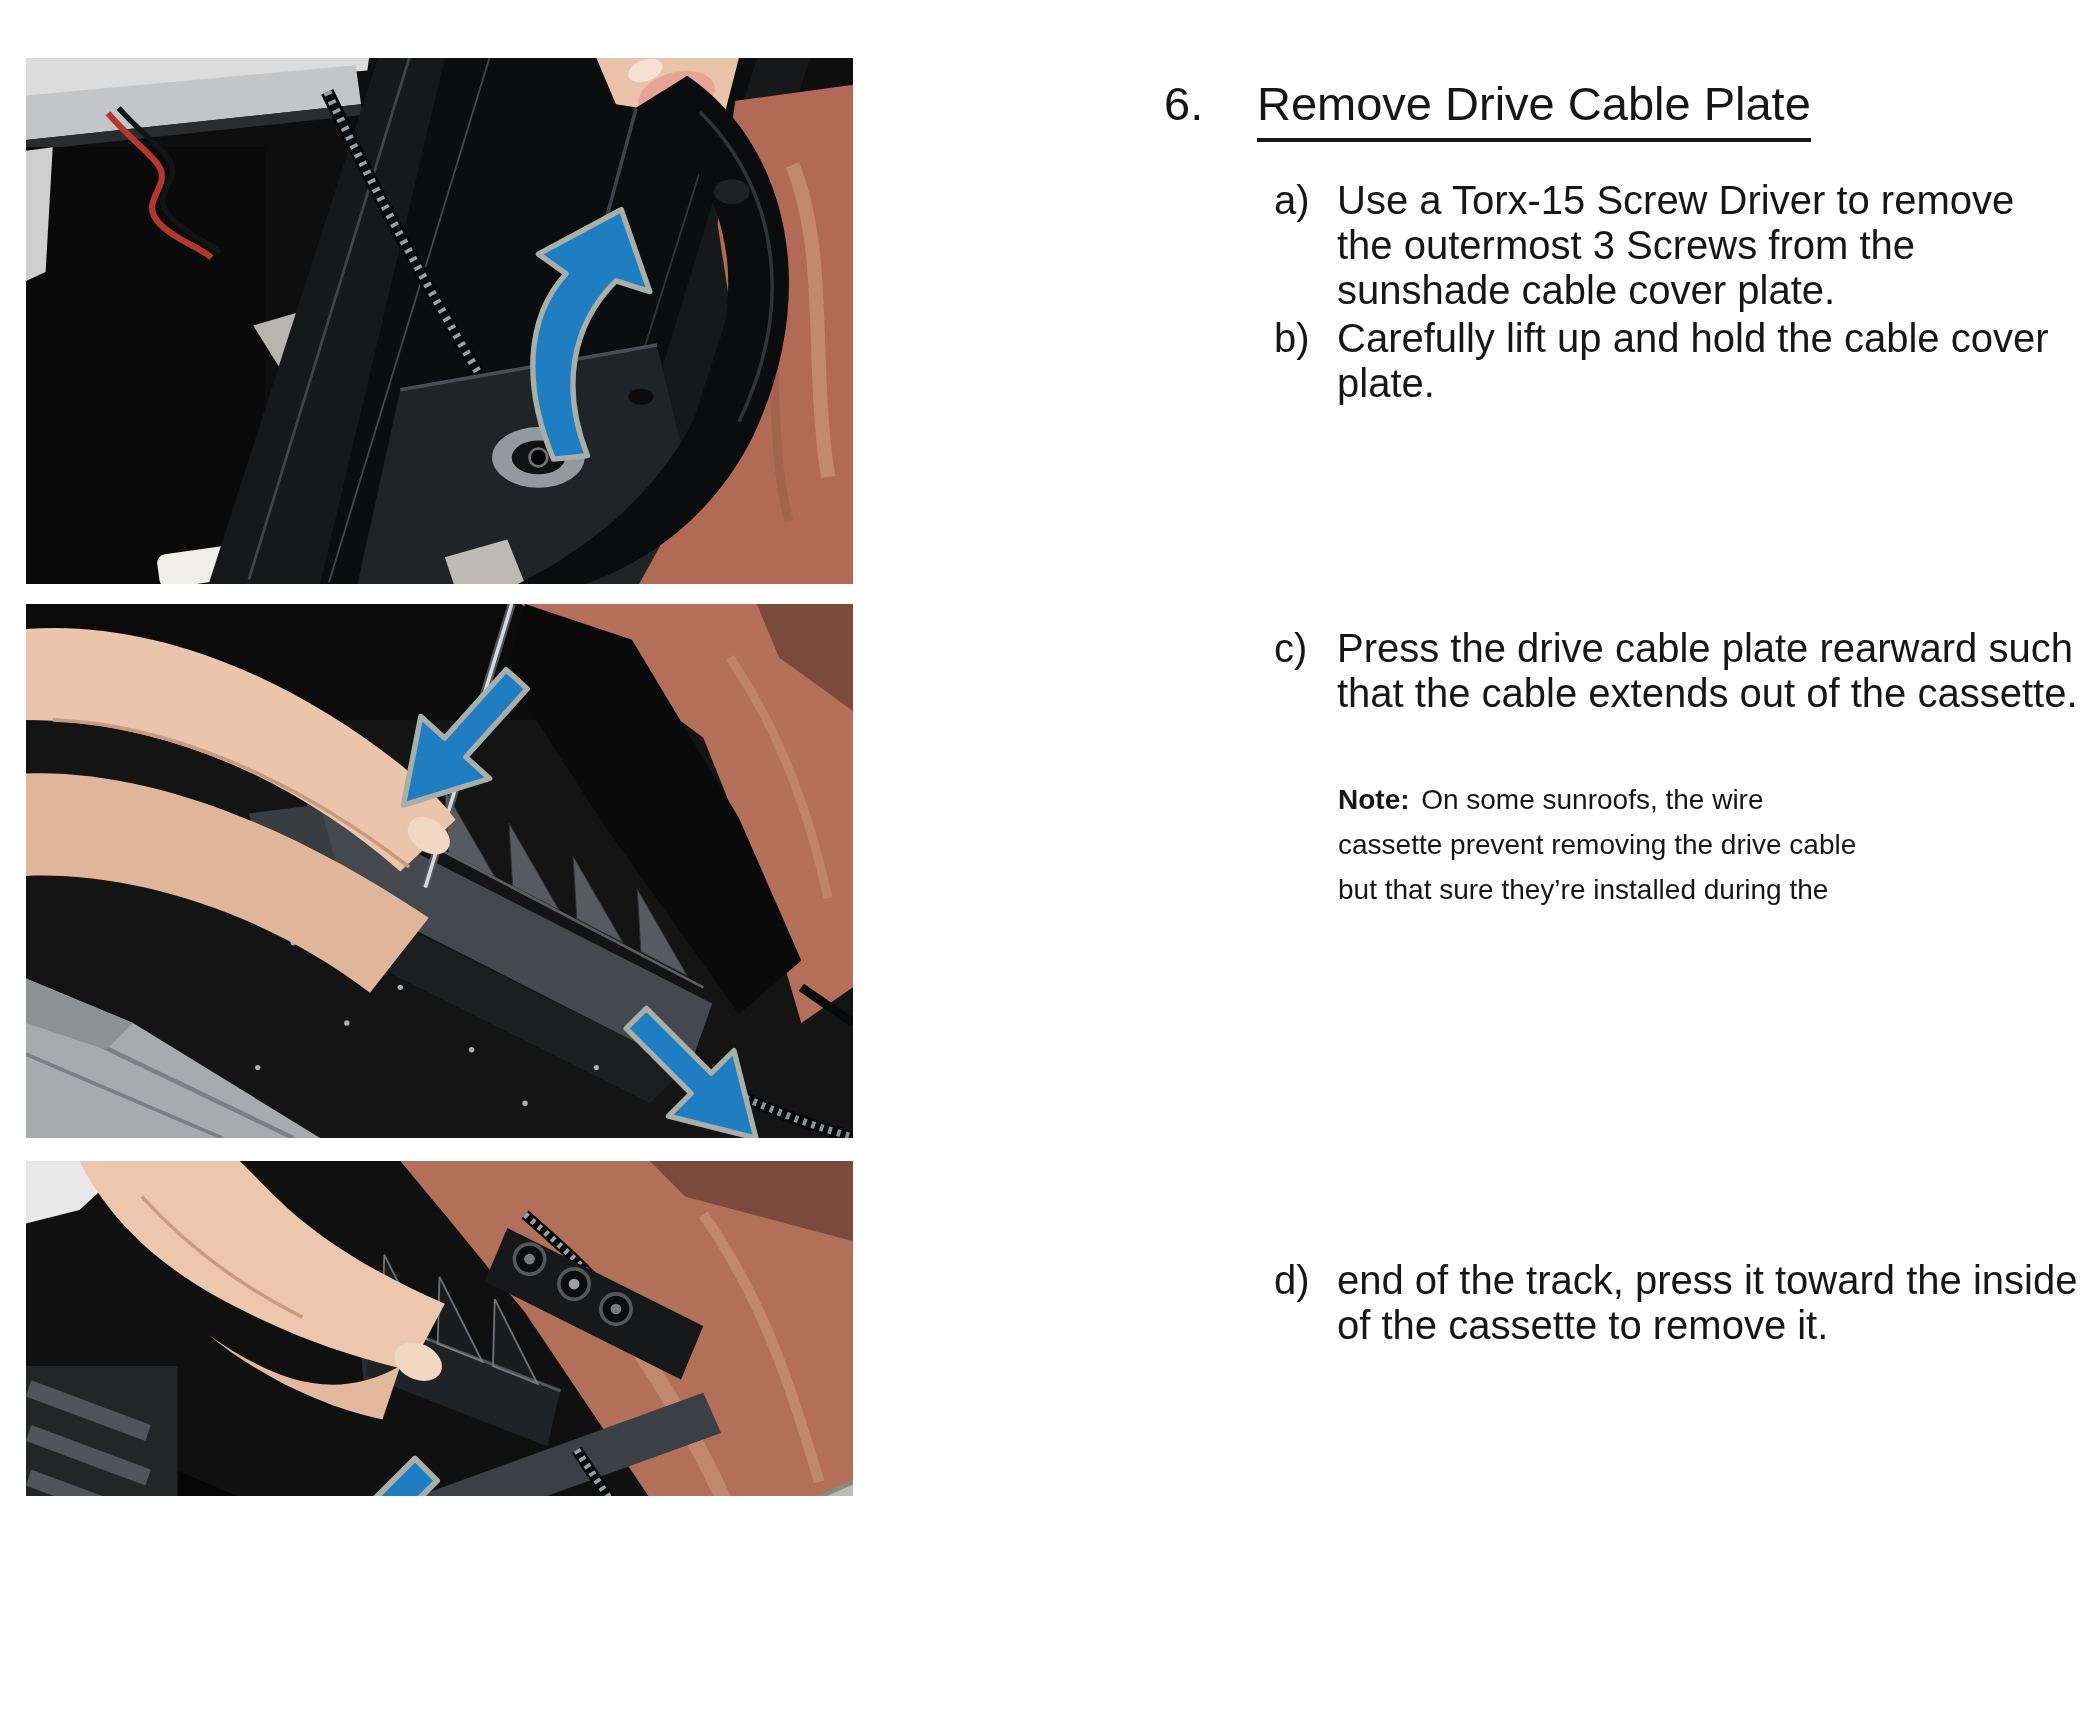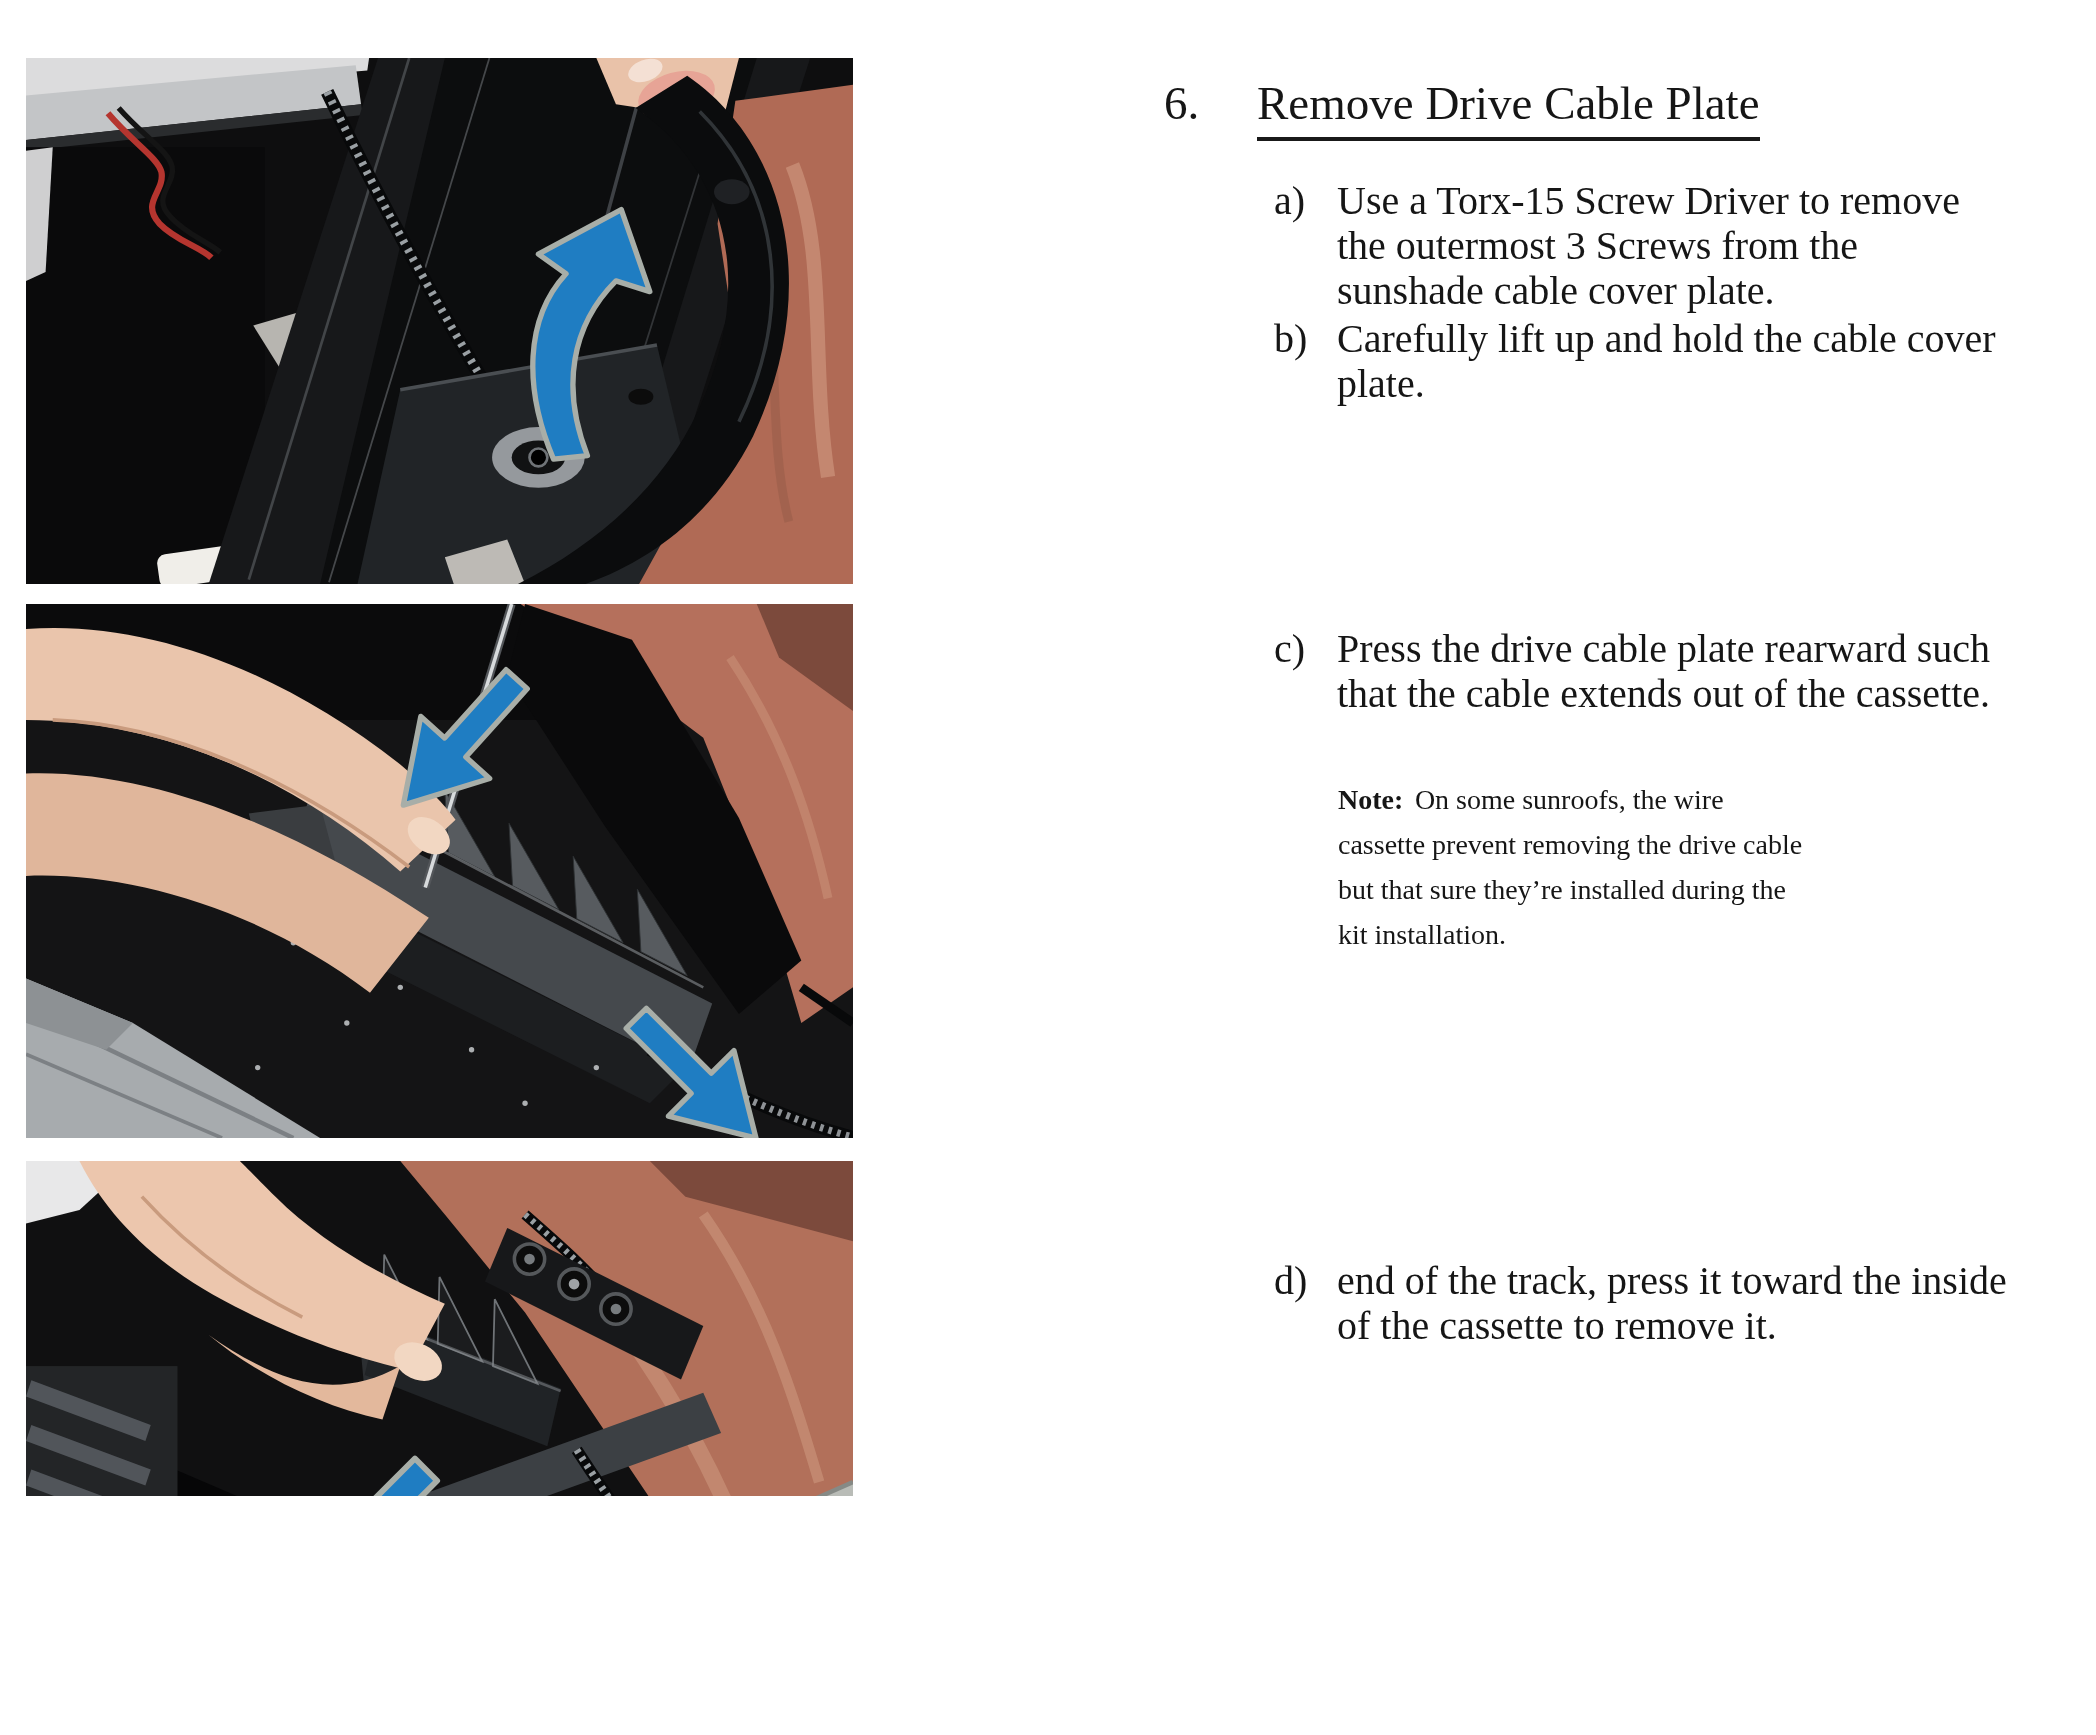--- a/index.html
+++ b/index.html
@@ -1,17 +1,17 @@
 <!DOCTYPE html>
 <html style="font-size:14.3px"><head>
 <meta charset="utf-8">
 <style>
   html,body{margin:0;padding:0;background:#ffffff;}
   .page{position:relative;width:2097px;height:1496px;background:#ffffff;
-        font-family:Liberation Serif, serif;color:#161616;overflow:hidden;}
+        font-family:Liberation Sans, sans-serif;color:#161616;overflow:hidden;}
   .photo{position:absolute;left:26px;width:827px;}
   #photo1{top:58px;height:526px;}
   #photo2{top:604px;height:534px;}
   #photo3{top:1161px;height:535px;}
   .photo svg{display:block;width:100%;height:100%;}
   .heading{position:absolute;left:1164px;top:76px;font-size:47px;line-height:55px;white-space:nowrap;}
   .heading .num{display:inline-block;width:93px;}
   .heading .title{border-bottom:4.5px solid #191919;padding-bottom:8px;}
   .step{position:absolute;left:1274px;display:flex;font-size:40px;line-height:45px;white-space:nowrap;}
   .step .lbl{width:55px;flex:none;}
@@ -252,21 +252,20 @@
         <div class="tline">Press the drive cable plate rearward such</div>
         <div class="tline">that the cable extends out of the cassette.</div>
       </div>
   </div>
 
   <div class="note">
     <div class="tline"><b>Note:</b><span>On some sunroofs, the wire</span></div>
     <div>
         <div class="tline">cassette prevent removing the drive cable</div>
         <div class="tline">but that sure they’re installed during the</div>
-        <div class="tline">kit installation.</div>
       </div>
   </div>
 
   <div class="step" id="step-d">
     <div class="lbl">d)</div>
     <div>
         <div class="tline">end of the track, press it toward the inside</div>
         <div class="tline">of the cassette to remove it.</div>
       </div>
   </div>

